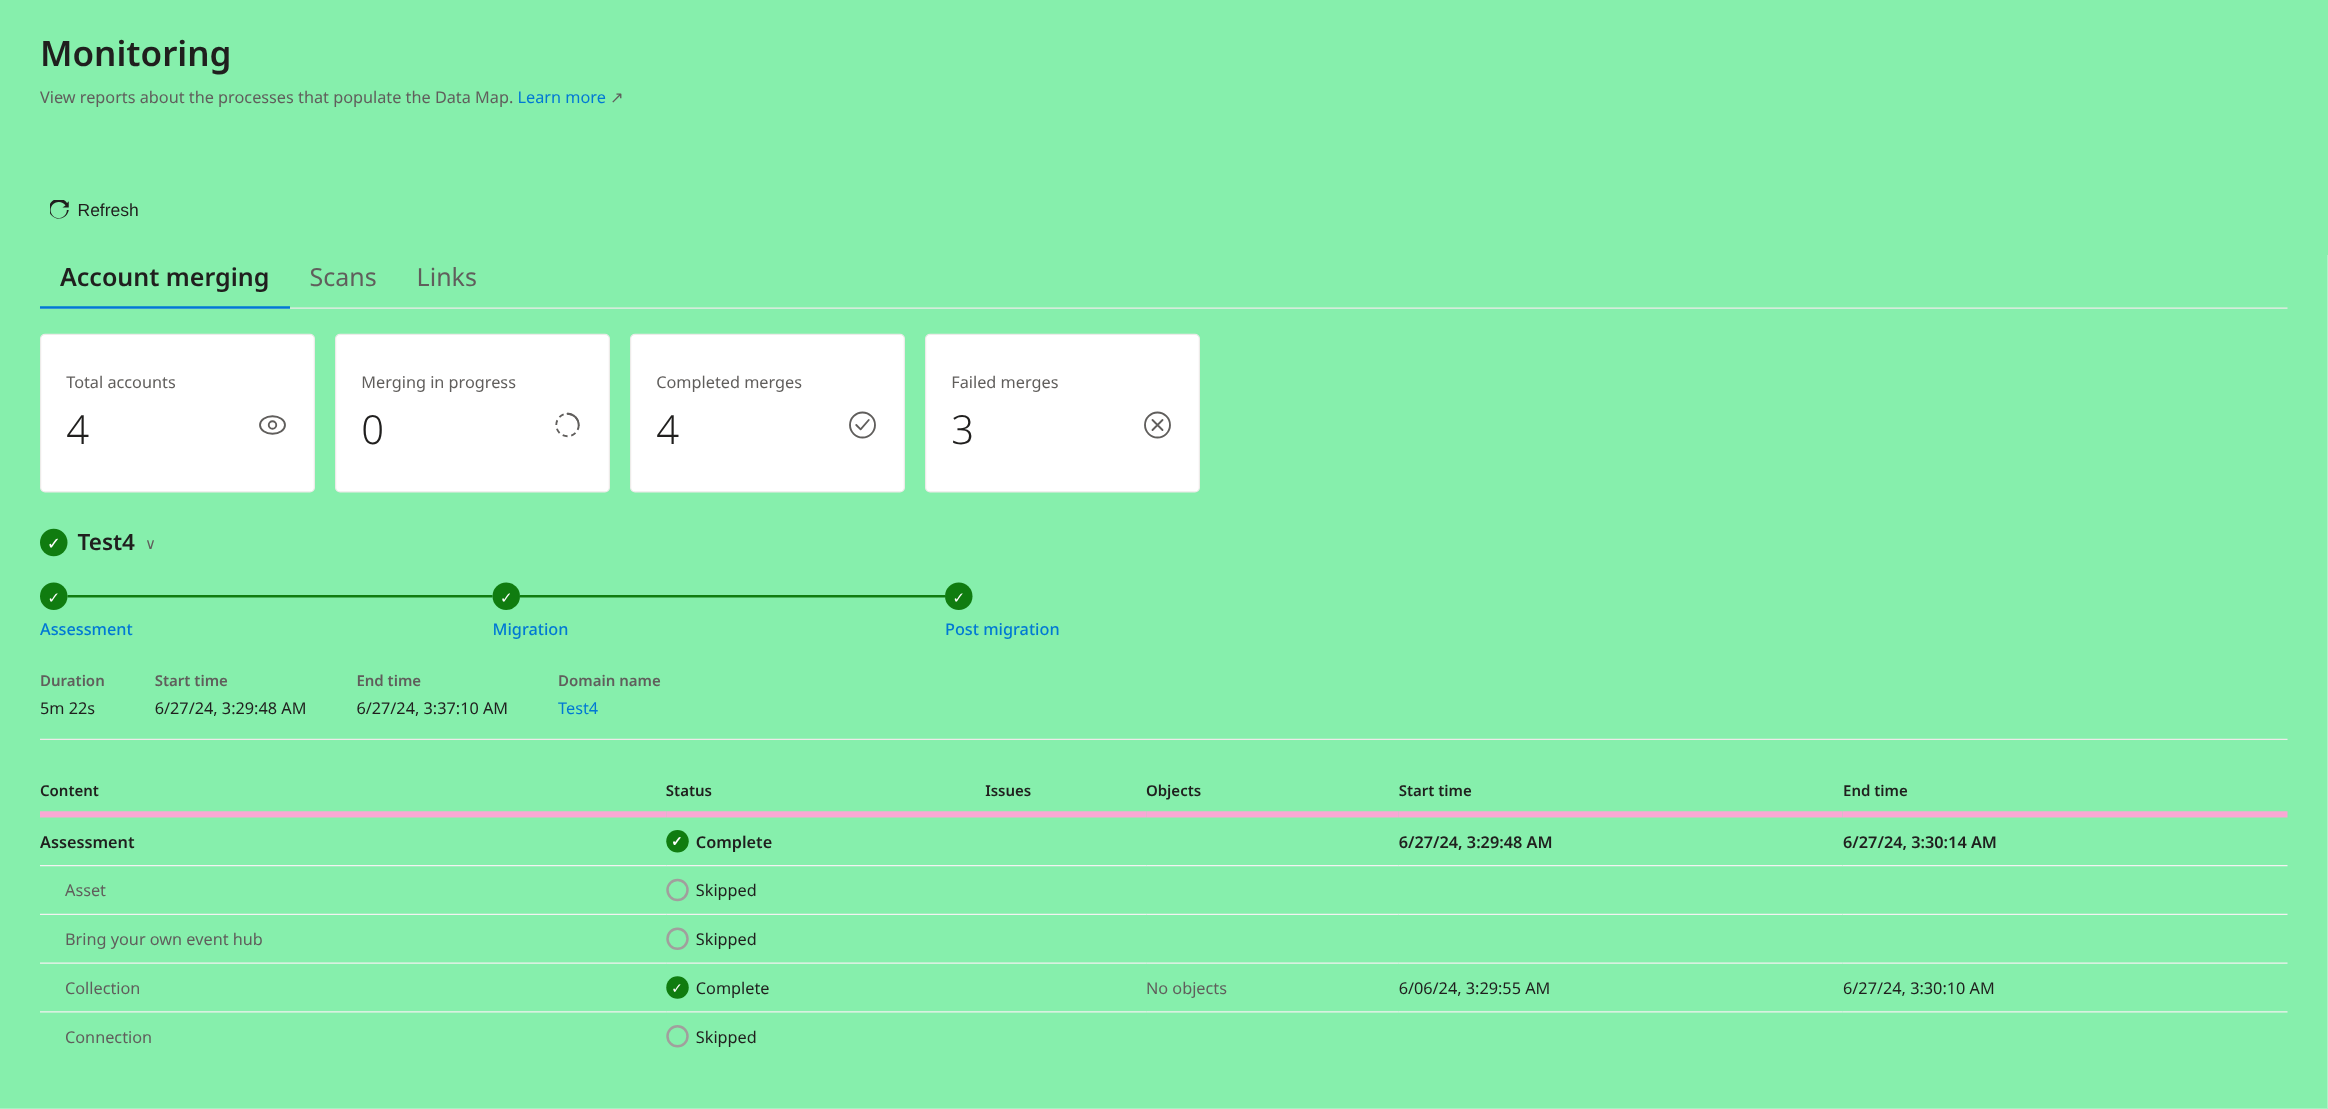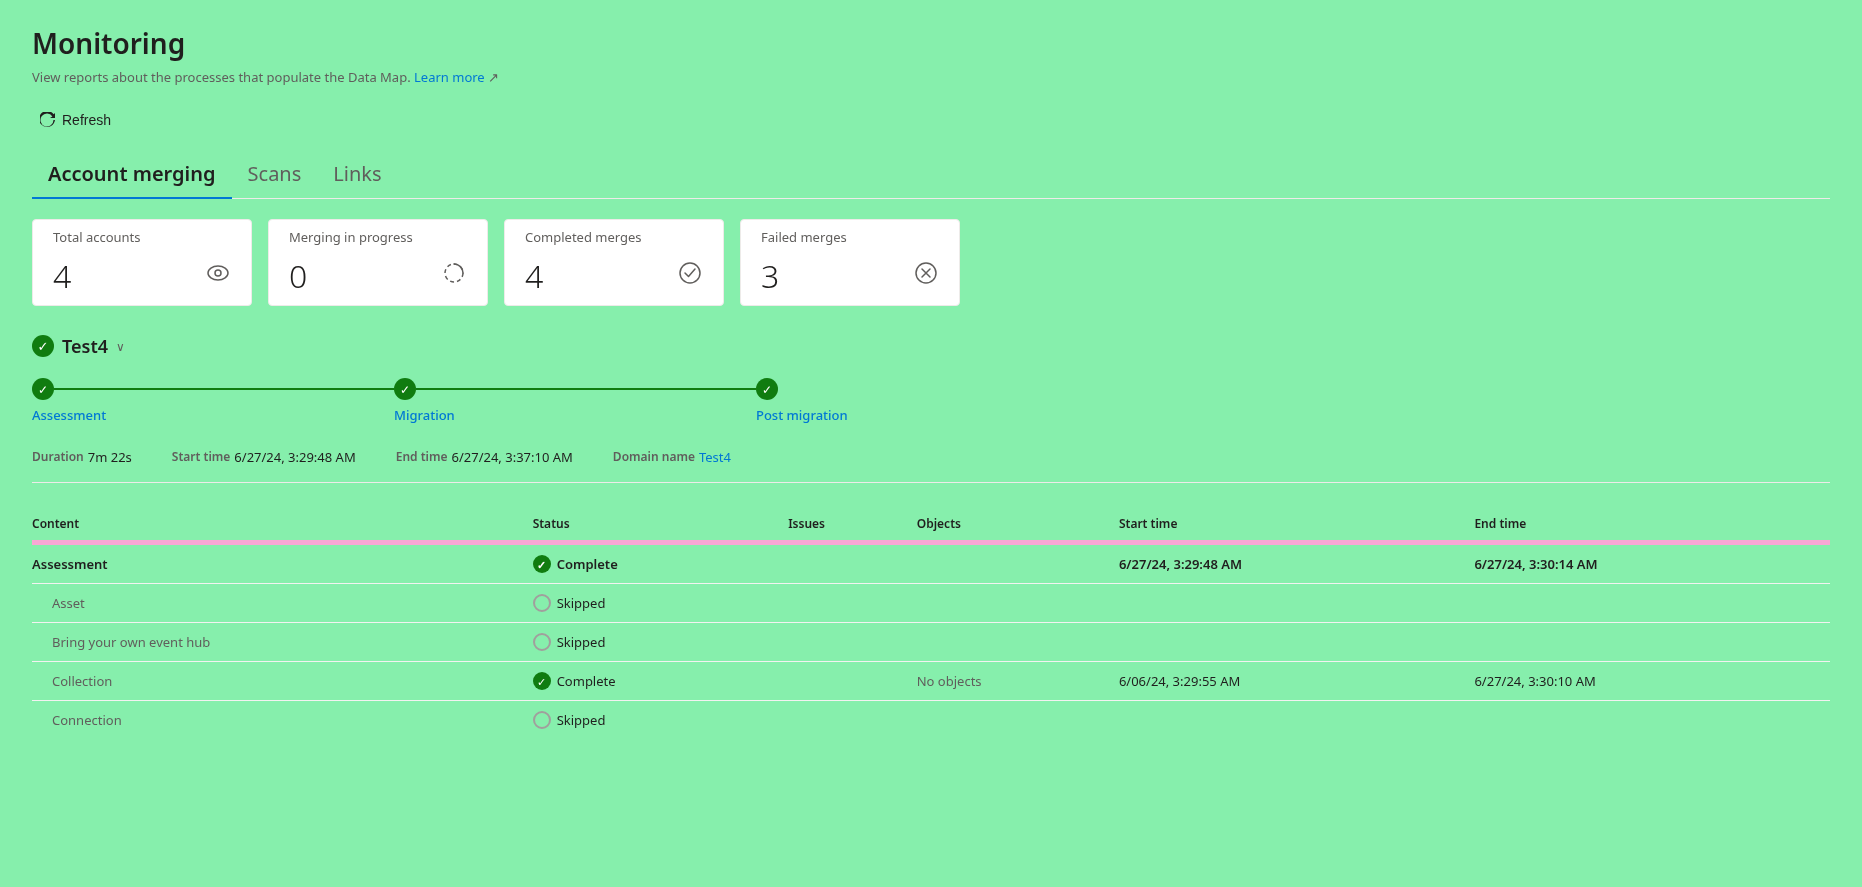--- a/index.html
+++ b/index.html
@@ -38,20 +38,21 @@
       display: flex;
       align-items: center;
       gap: 6px;
       background: none;
       border: none;
       cursor: pointer;
       font-size: 14px;
       color: #201f1e;
       padding: 6px 8px;
       border-radius: 2px;
+      margin-top: 48px;
     }
     .tabs {
       display: flex;
       align-items: center;
       margin-top: 16px;
       border-bottom: 1px solid #edebe9;
       gap: 0;
     }
     .tab {
       padding: 10px 16px;
@@ -71,21 +72,21 @@
     .stats-row {
       display: flex;
       gap: 16px;
       margin-top: 20px;
       flex-wrap: wrap;
     }
     .stat-card {
       background: #fff;
       border: 1px solid #edebe9;
       border-radius: 4px;
-      padding: 8px 20px;
+      padding: 28px 20px;
       min-width: 220px;
       display: flex;
       flex-direction: column;
       gap: 8px;
     }
     .stat-card-row {
       display: flex;
       align-items: center;
       justify-content: space-between;
     }
@@ -178,21 +179,21 @@
     
     .info-row {
       display: flex;
       gap: 40px;
       margin-bottom: 24px;
       padding-bottom: 16px;
       border-bottom: 1px solid #edebe9;
     }
     .info-col {
       display: flex;
-      flex-direction: row;
+      flex-direction: column;
       gap: 4px;
     }
     .info-col-label {
       font-size: 12px;
       color: #605e5c;
       font-weight: 600;
     }
     .info-col-value {
       font-size: 13px;
       color: #201f1e;
@@ -363,21 +364,21 @@
         <div class="step-row">
           <div class="step-circle">✓</div>
         </div>
         <span class="step-label">Post migration</span>
       </div>
     </div>
 
     <div class="info-row">
       <div class="info-col">
         <span class="info-col-label">Duration</span>
-        <span class="info-col-value">7m 22s</span>
+        <span class="info-col-value">5m 22s</span>
       </div>
       <div class="info-col">
         <span class="info-col-label">Start time</span>
         <span class="info-col-value">6/27/24, 3:29:48 AM</span>
       </div>
       <div class="info-col">
         <span class="info-col-label">End time</span>
         <span class="info-col-value">6/27/24, 3:37:10 AM</span>
       </div>
       <div class="info-col">

